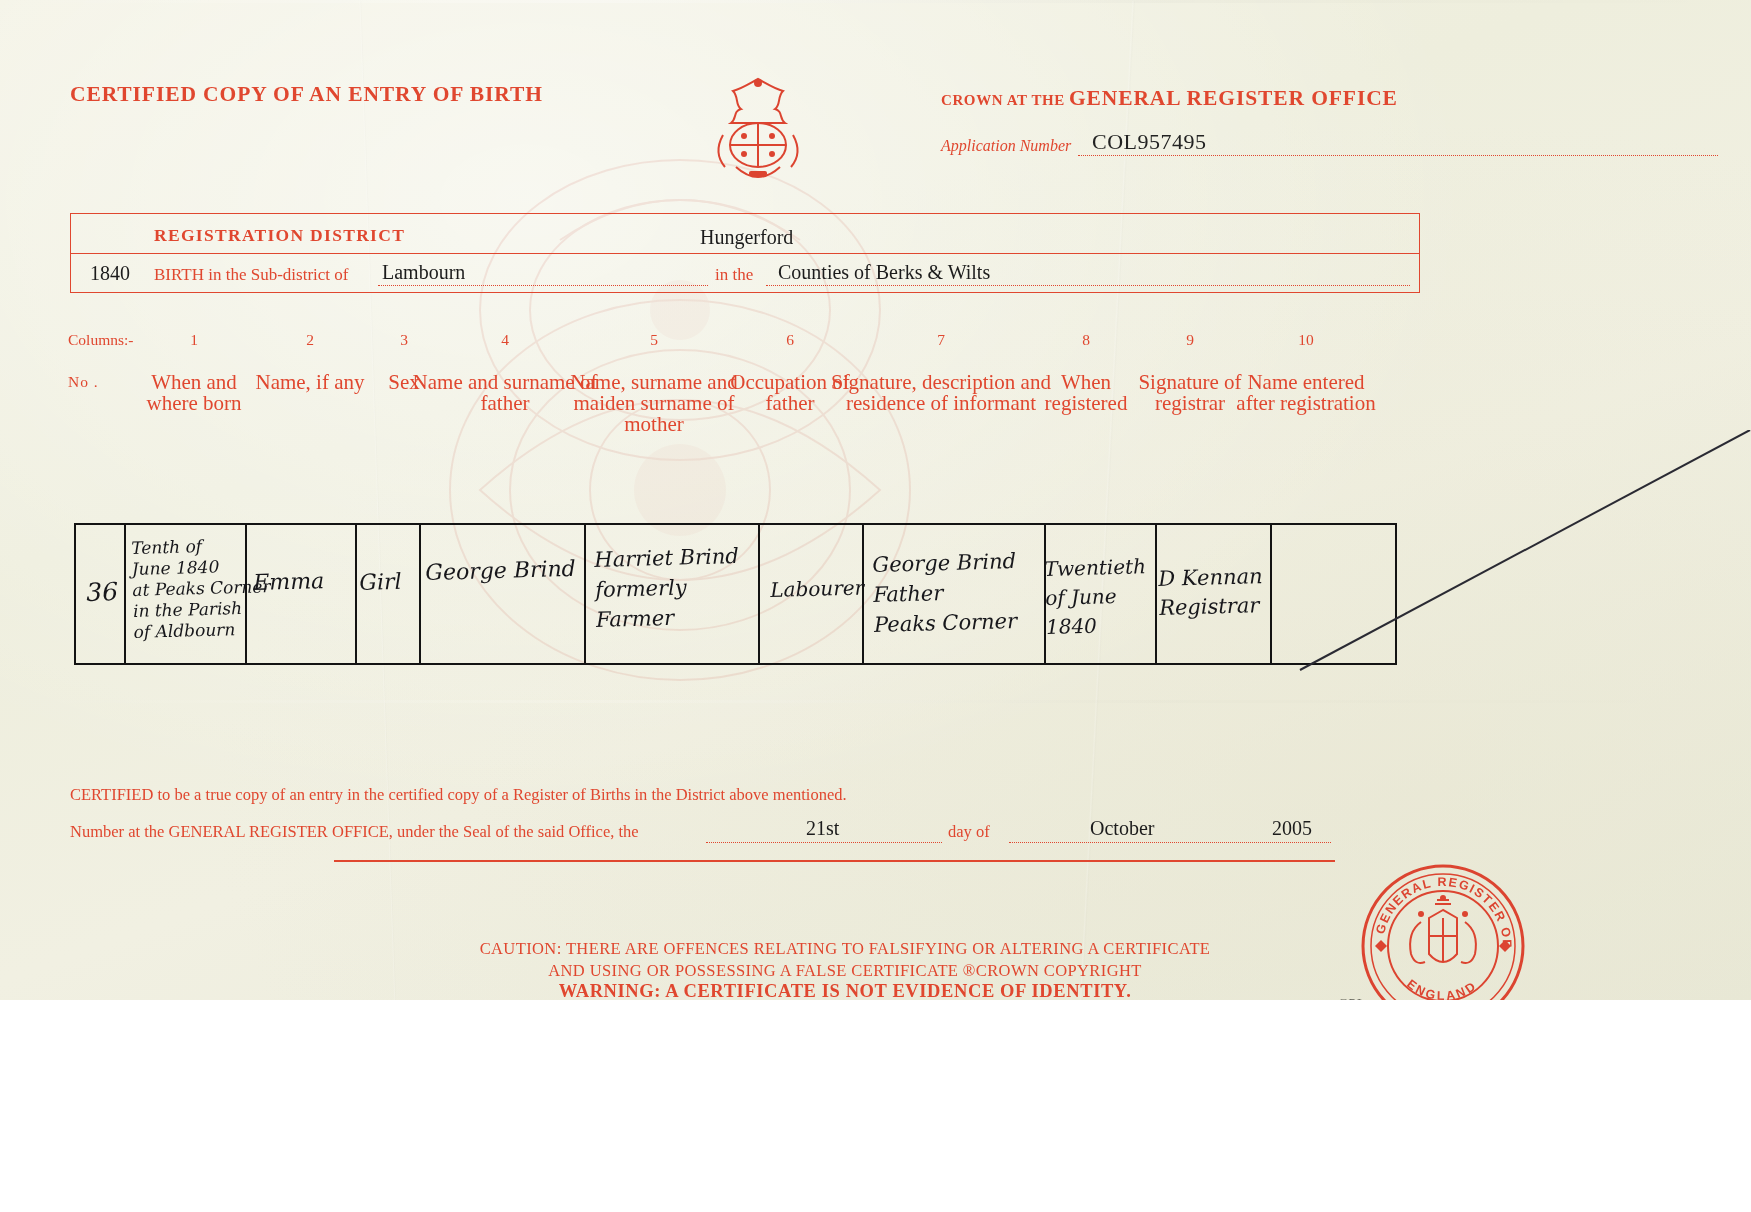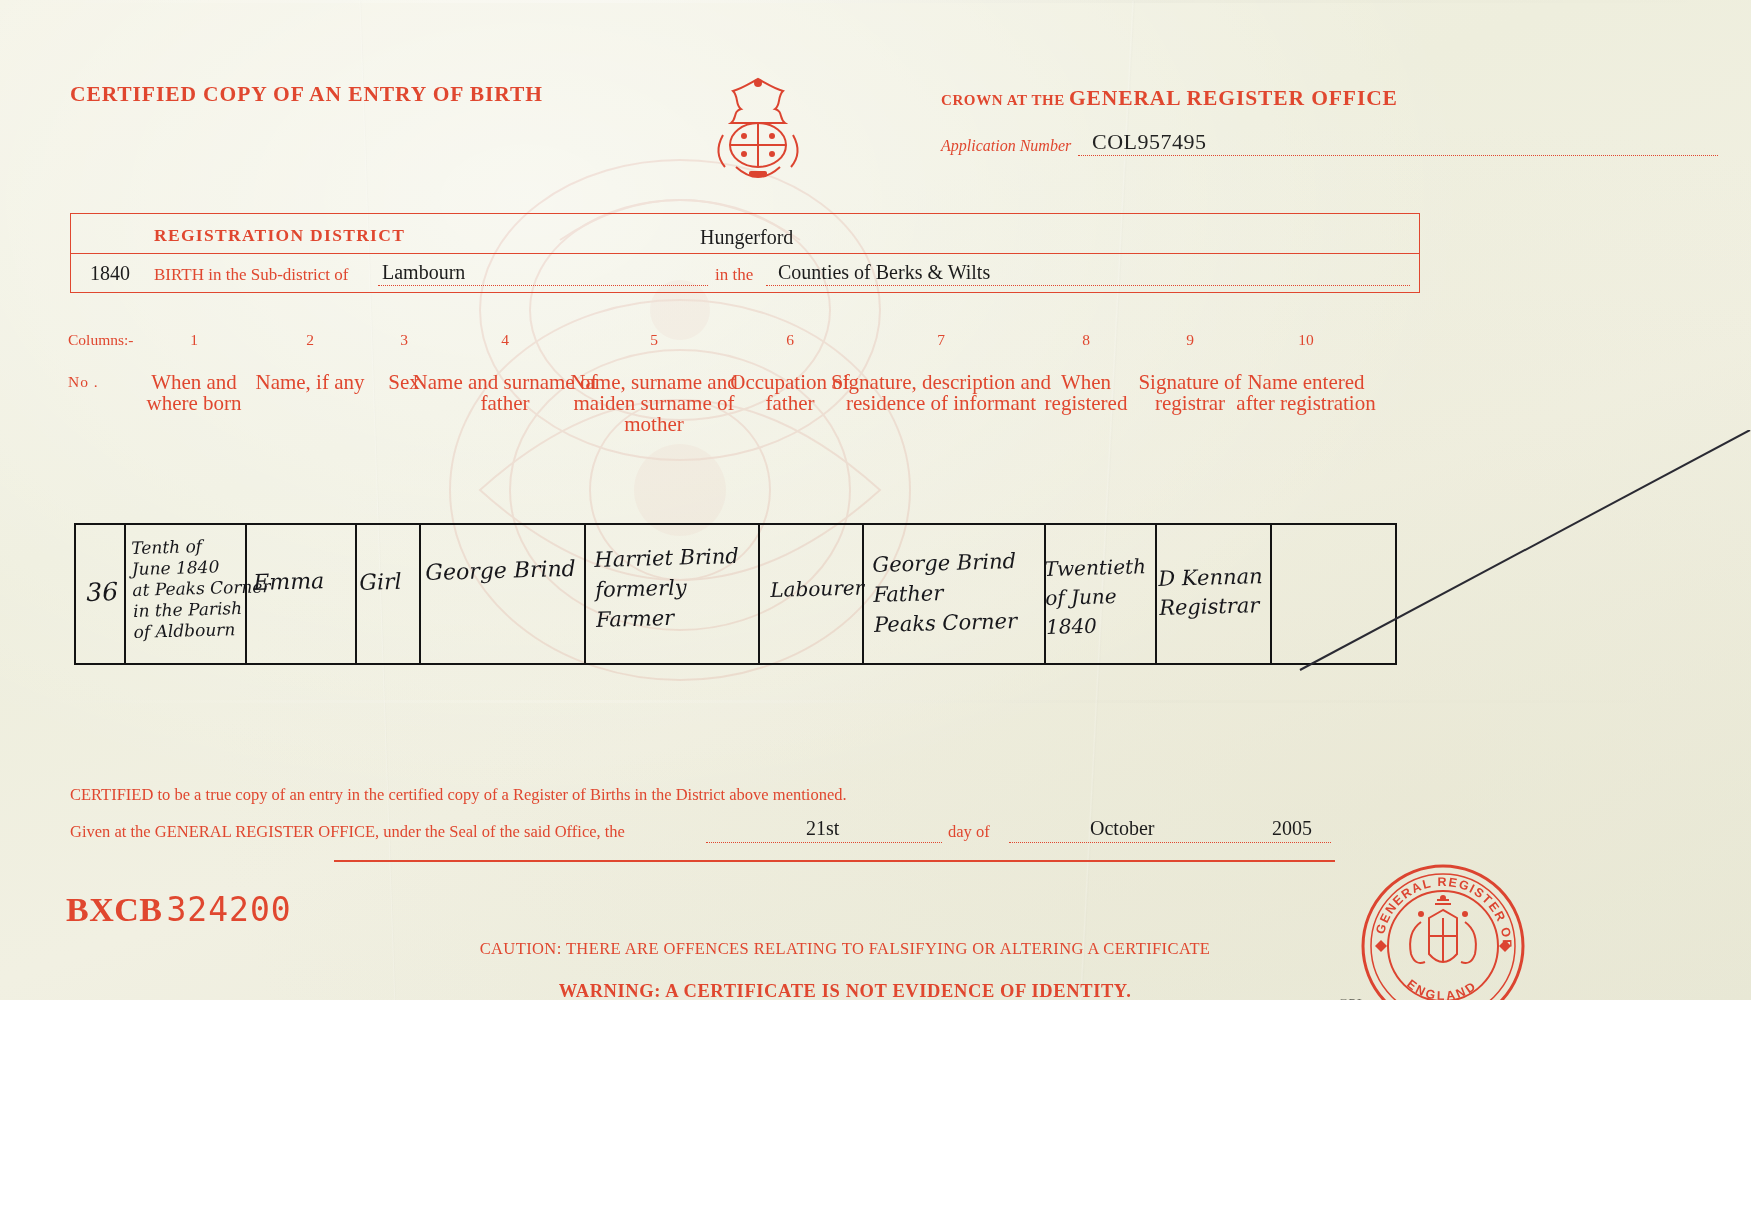--- a/index.html
+++ b/index.html
@@ -485,36 +485,33 @@
   <div class="cell hand" style="left:1158px;top:565px;font-size:21px;line-height:29px;">D Kennan
 Registrar</div>
 
   <div class="cell hand" style="left:1285px;top:575px;font-size:21px;"></div>
 
   <svg class="diag" viewBox="0 0 470 250">
     <line x1="10" y1="240" x2="460" y2="0" stroke="#2a2a33" stroke-width="2"></line>
   </svg>
 
   <div class="certified-line">CERTIFIED to be a true copy of an entry in the certified copy of a Register of Births in the District above mentioned.</div>
-  <div class="given-line">Given at the GENERAL REGISTER OFFICE, under the Seal of the said Office, the</div>
+  <div class="given-line">Number at the GENERAL REGISTER OFFICE, under the Seal of the said Office, the</div>
   <div class="given-rule-1"></div>
   <div class="val-day">21st</div>
   <div class="given-day-of">day of</div>
   <div class="given-rule-2"></div>
   <div class="val-month">October</div>
   <div class="val-year2">2005</div>
   <div class="thick-rule"></div>
 
-  <div class="serial">
-    <span class="bx">BXCB</span>
-    <span class="num">324200</span>
-  </div>
 
   <div class="caution">
     <div>CAUTION: THERE ARE OFFENCES RELATING TO FALSIFYING OR ALTERING A CERTIFICATE</div>
+    <div>AND USING OR POSSESSING A FALSE CERTIFICATE ®CROWN COPYRIGHT</div>
   </div>
   <div class="warning">WARNING: A CERTIFICATE IS NOT EVIDENCE OF IDENTITY.</div>
   <div class="tiny-print">036563   9200   04/05   SPSL 010696</div>
   <div class="gpl">GPL</div>
 
   <svg class="gro-seal" viewBox="0 0 168 168">
     <circle cx="84" cy="84" r="80" fill="none" stroke="#dc4430" stroke-width="3"></circle>
     <circle cx="84" cy="84" r="72" fill="none" stroke="#dc4430" stroke-width="1.5"></circle>
     <circle cx="84" cy="84" r="55" fill="none" stroke="#dc4430" stroke-width="2"></circle>
     <defs>

